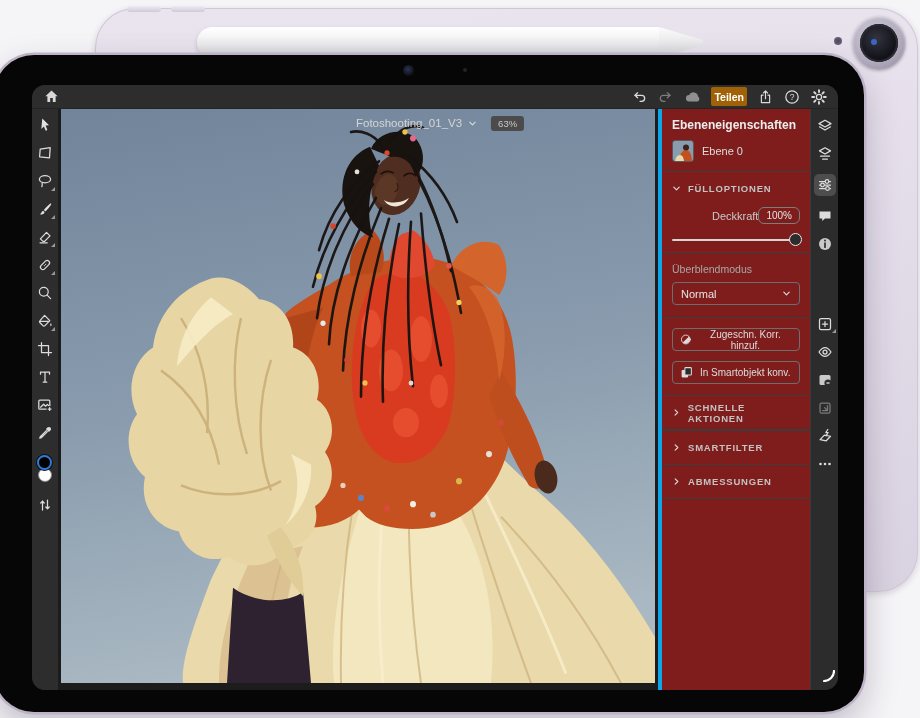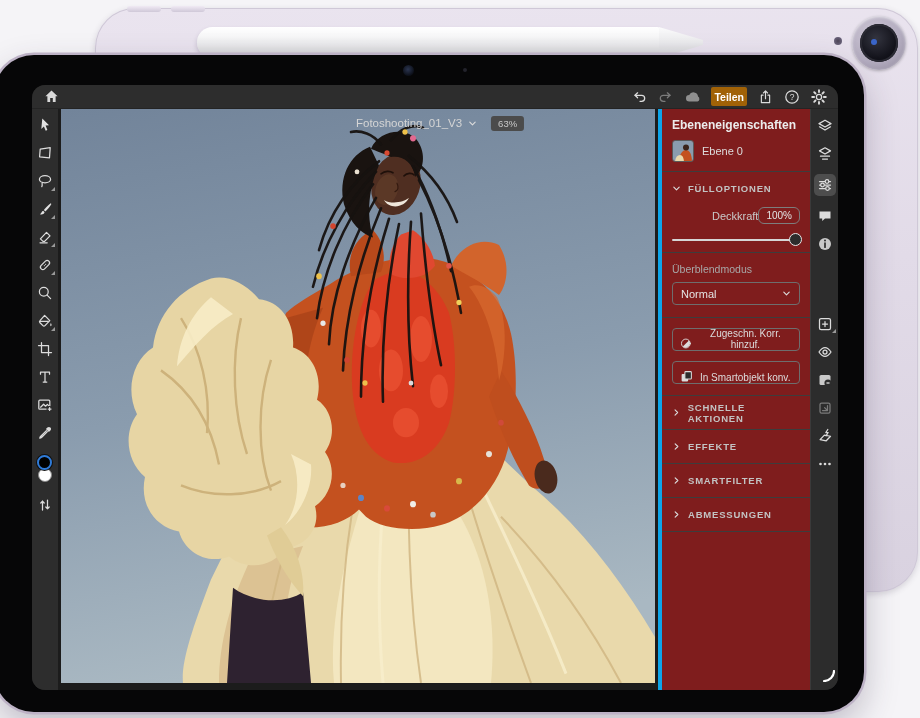--- a/index.html
+++ b/index.html
@@ -102,21 +102,21 @@
   .lbl { font-size:11px; color:#c9c9c9; }
   .val-box { font-size:10px; color:#e3e3e3; border:1px solid #7d7d7d; border-radius:6px; padding:2px 7px; }
   .slider { position:relative; height:14px; margin:9px 10px 5px; }
   .slider .track { position:absolute; left:0; right:0; top:6px; height:2px; background:#d6d6d6; border-radius:1px; }
   .slider .knob { position:absolute; top:0; width:13px; height:13px; border-radius:50%;
     background:#2c2c2c; border:1.5px solid #e6e6e6; }
   .blend-lbl { font-size:10.5px; color:#a8a8a8; margin:10px 10px 0; }
   .dropdown { display:flex; align-items:center; justify-content:space-between; margin:7px 10px 12px;
     height:23px; border:1px solid #6e6e6e; border-radius:4px; padding:0 8px; cursor:pointer; }
   .dropdown .dval { font-size:11px; color:#e3e3e3; }
-  .act-btn { display:flex; align-items:flex-end; gap:7px; margin:10px 10px 0; height:23px;
+  .act-btn { display:flex; align-items:center; gap:7px; margin:10px 10px 0; height:23px;
     border:1px solid #6e6e6e; border-radius:4px; padding:0 7px; font-size:10px; color:#dcdcdc; cursor:pointer;
     background:transparent; width:calc(100% - 20px); }
   .act-btn:last-of-type { margin-bottom:11px; }
   .panel-fill { flex:1; }
 
   
   .strip { width:28px; background:#2c2c2c; border-left:1px solid #3a3a3a; flex:0 0 auto;
     display:flex; flex-direction:column; align-items:center; padding-top:9px; gap:12px; }
   .sicon { position:relative; width:22px; height:16px; display:flex; align-items:center; justify-content:center; }
   .sicon.sel { background:#4d4d4d; border-radius:5px; height:22px; }
@@ -481,26 +481,20 @@
         </button>
         <div class="hr"></div>
 
         <div class="sec-head">
           <svg class="ic" width="9" height="9" viewBox="0 0 10 10">
               <path d="M3.5 2 L6.5 5 L3.5 8"></path>
             </svg>
           <span>SCHNELLE AKTIONEN</span>
         </div>
         <div class="hr"></div>
-        <div class="sec-head">
-          <svg class="ic" width="9" height="9" viewBox="0 0 10 10">
-              <path d="M3.5 2 L6.5 5 L3.5 8"></path>
-            </svg>
-          <span>EFFEKTE</span>
-        </div>
         <div class="hr"></div>
         <div class="sec-head">
           <svg class="ic" width="9" height="9" viewBox="0 0 10 10">
               <path d="M3.5 2 L6.5 5 L3.5 8"></path>
             </svg>
           <span>SMARTFILTER</span>
         </div>
         <div class="hr"></div>
         <div class="sec-head">
           <svg class="ic" width="9" height="9" viewBox="0 0 10 10">

